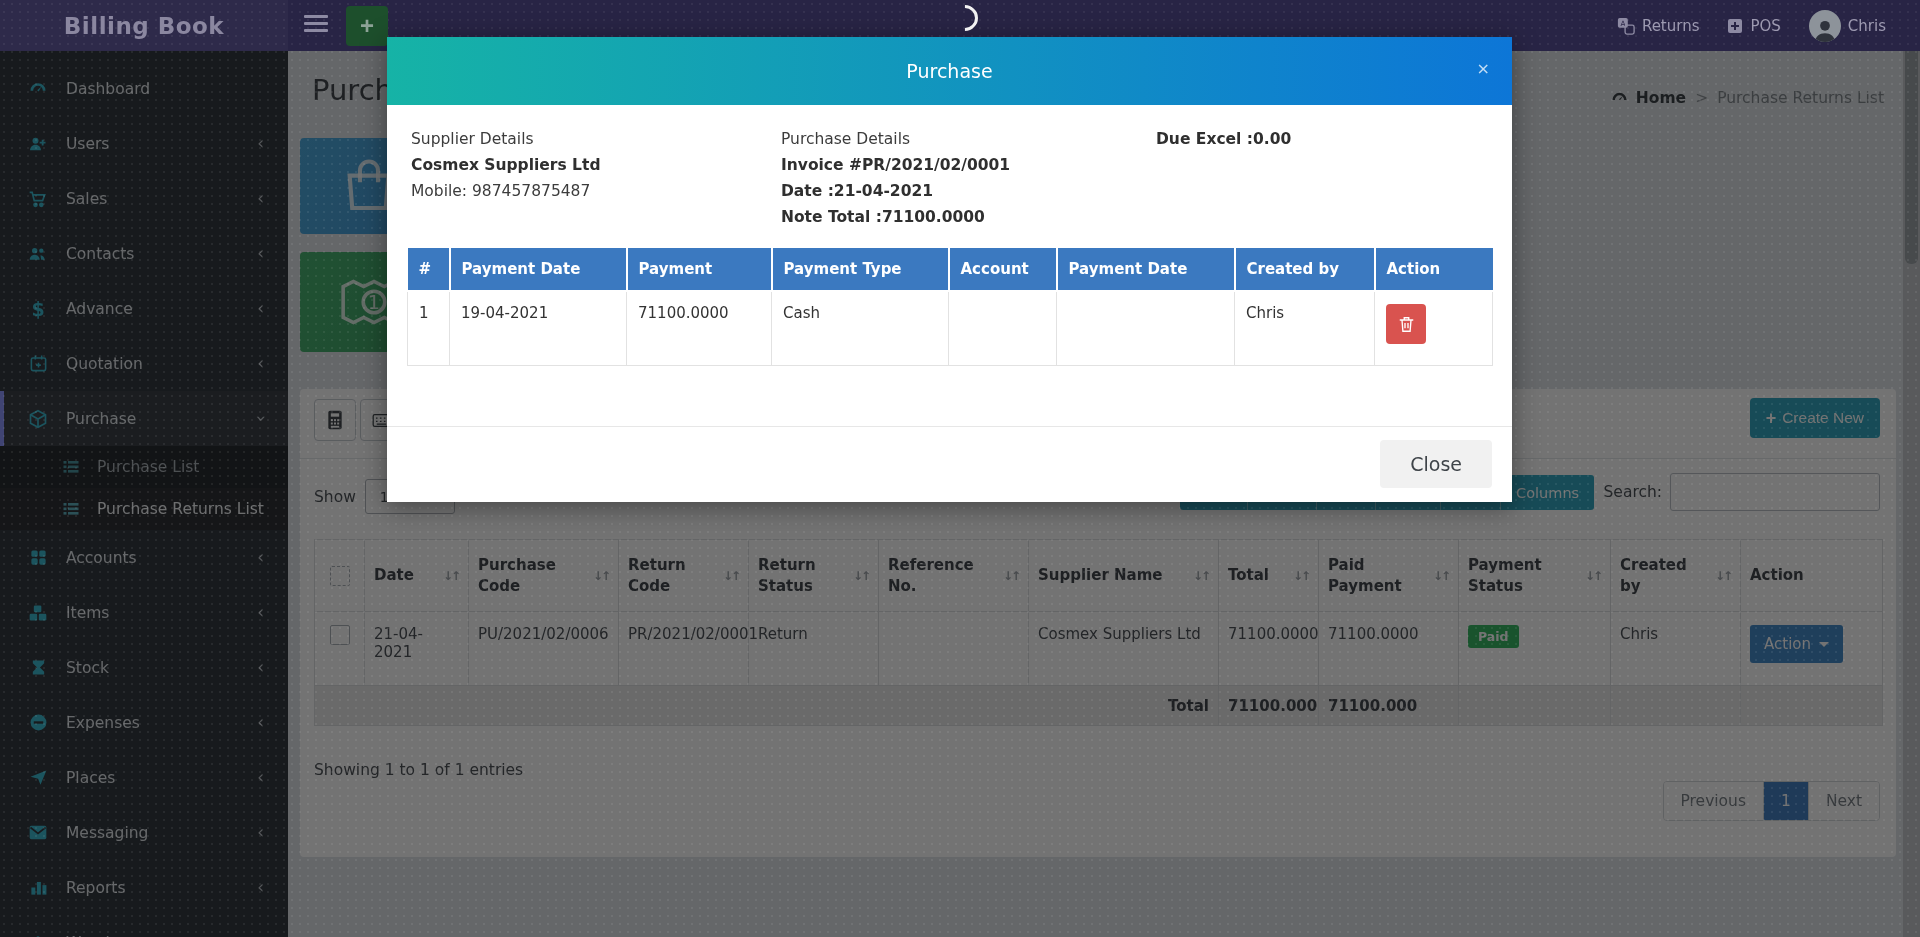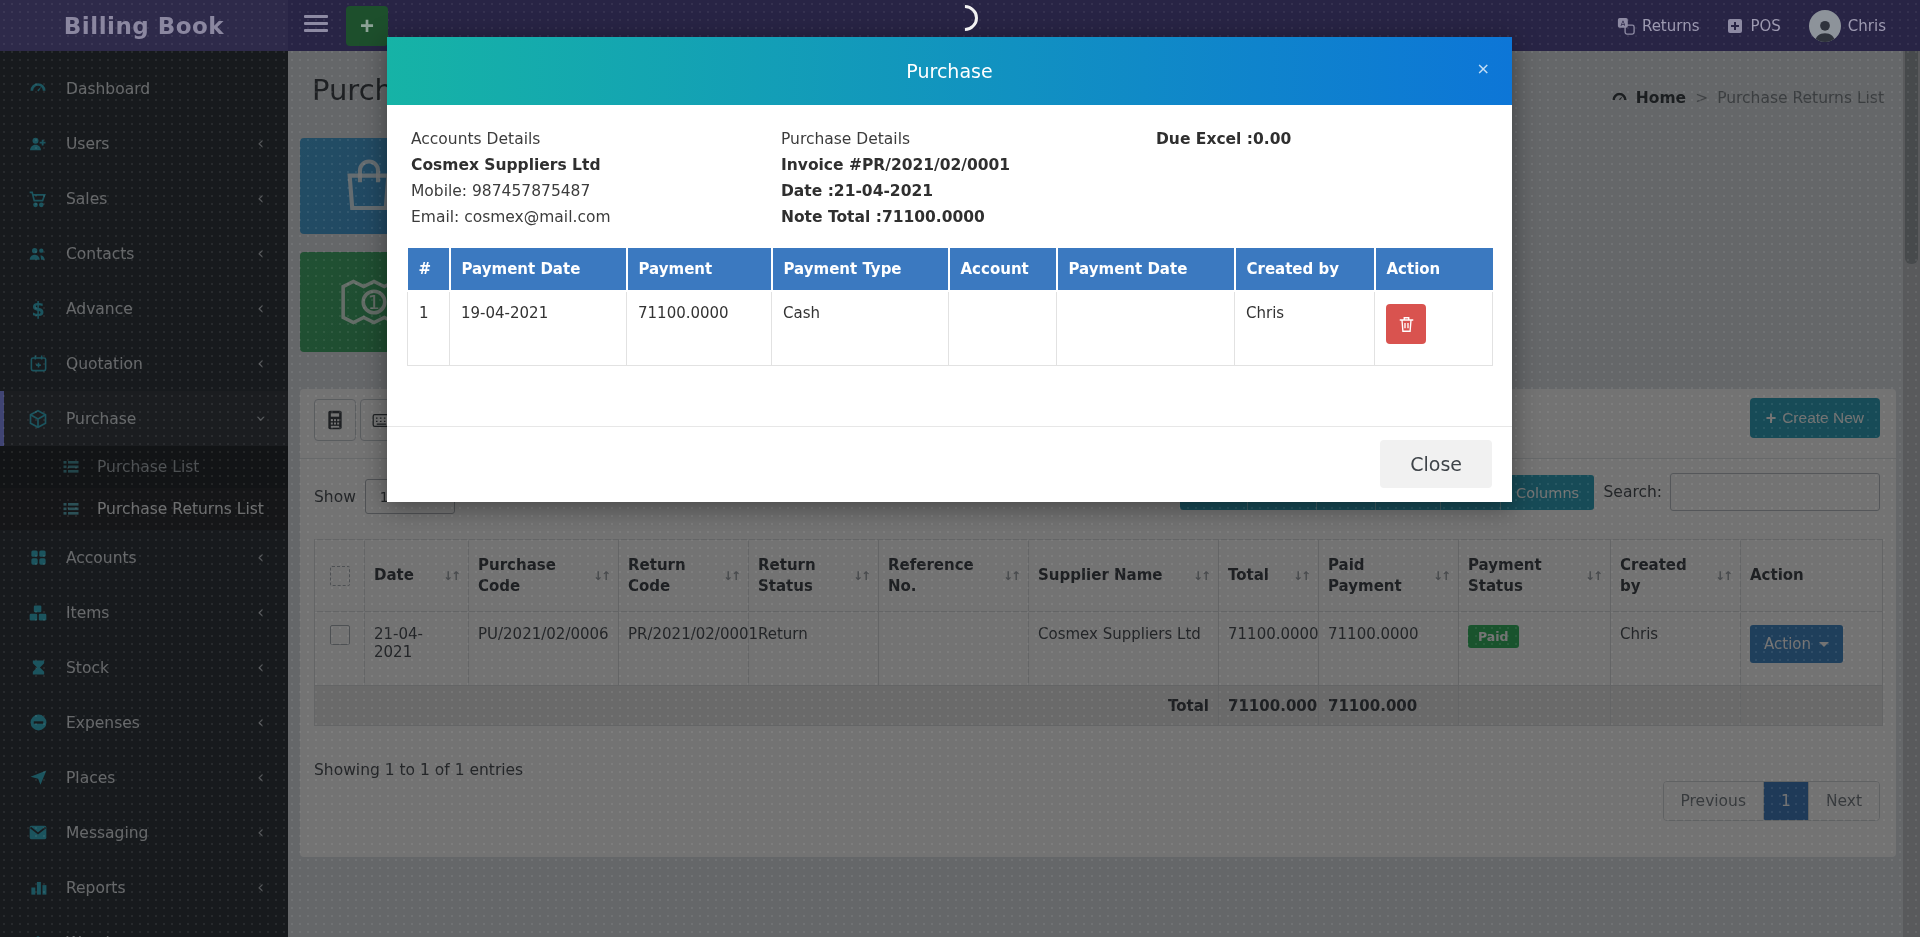--- a/index.html
+++ b/index.html
@@ -585,24 +585,23 @@
 
 <div class="spinner"></div>
 
 <div class="modal">
   <div class="modal-header">
     <span class="modal-title">Purchase</span>
     <span class="modal-x">×</span>
   </div>
   <div class="modal-info">
     <div class="mi-col1">
-      <div>Accounts Details</div>
+      <div>Supplier Details</div>
       <div class="bold">Cosmex Suppliers Ltd</div>
       <div>Mobile: 987457875487</div>
-      <div>Email: cosmex@mail.com</div>
     </div>
     <div class="mi-col2">
       <div>Purchase Details</div>
       <div class="bold">Invoice #PR/2021/02/0001</div>
       <div class="bold">Date :21-04-2021</div>
       <div class="bold">Note Total :71100.0000</div>
     </div>
     <div class="mi-col3">
       <div class="bold">Due Excel :0.00</div>
     </div>

